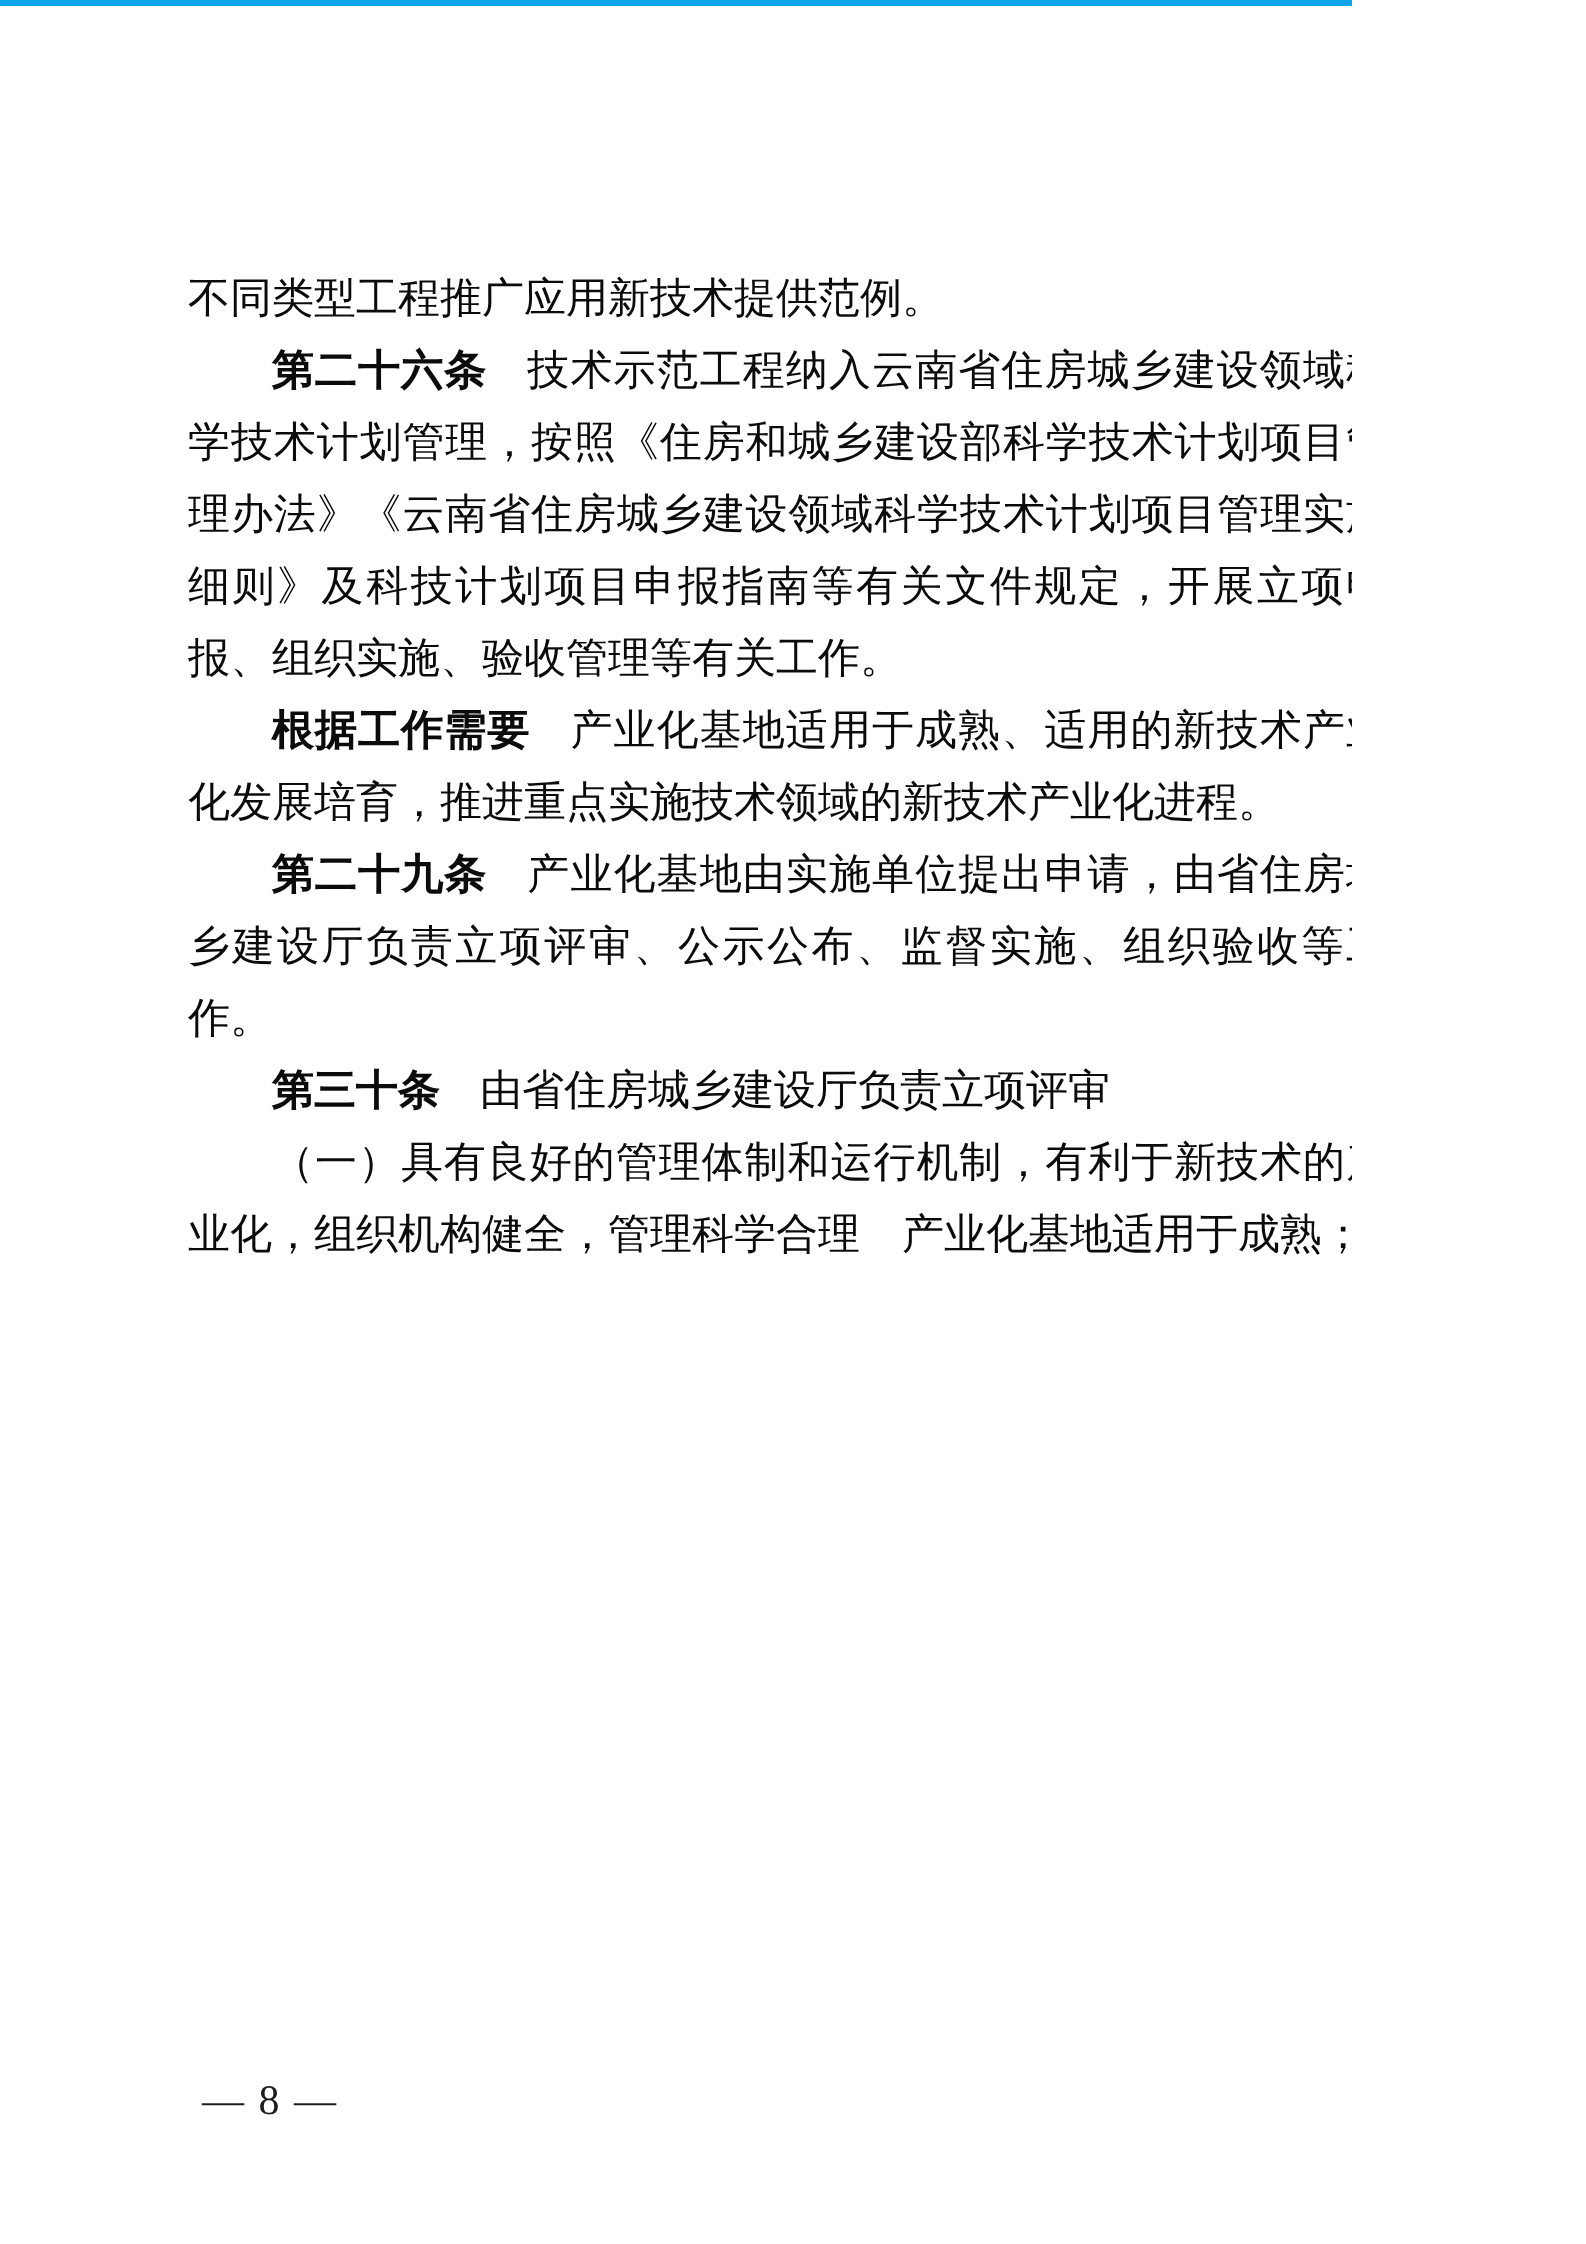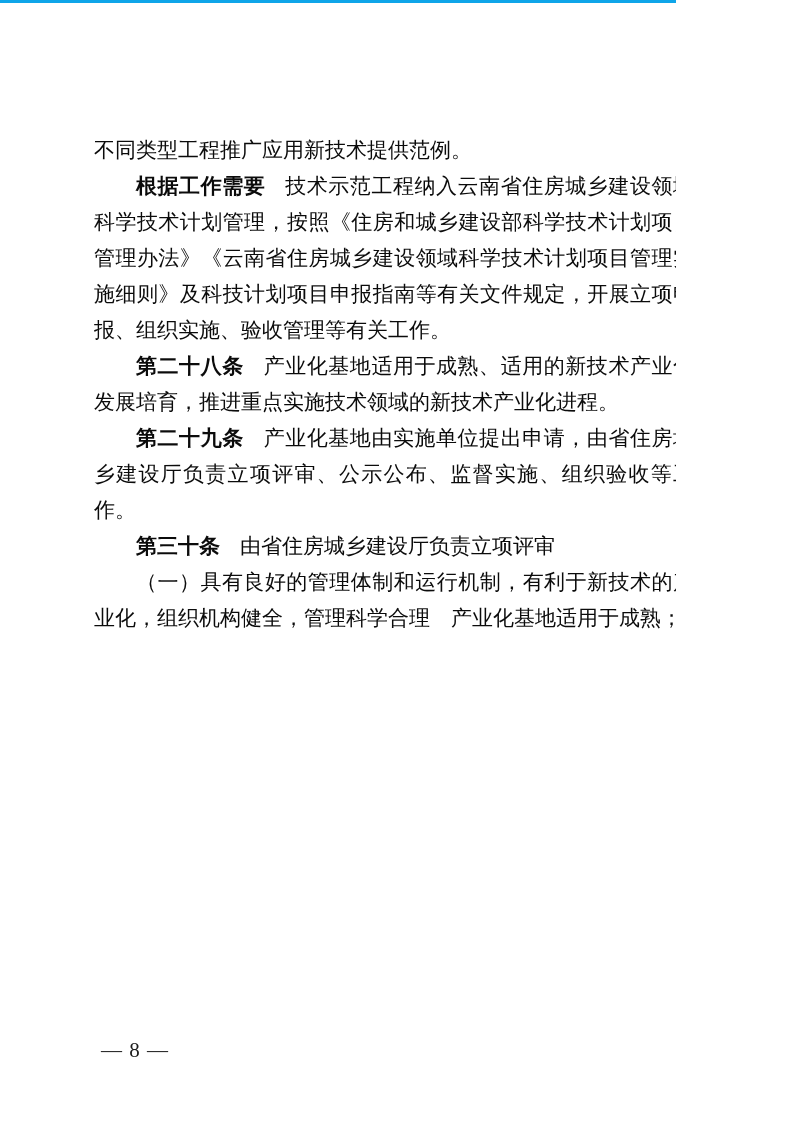--- a/index.html
+++ b/index.html
@@ -50,22 +50,22 @@
     color: #1c1c1c;
     letter-spacing: 1px;
   }
 </style>
 </head>
 <body>
 
 <div class="page">
   <div class="content">
     <p class="para no-indent"><span class="art"></span><span class="txt">不同类型工程推广应用新技术提供范例。</span></p>
-    <p class="para"><span class="art">根据工作需要</span><span class="txt">技术示范工程纳入云南省住房城乡建设领域科学技术计划管理，按照《住房和城乡建设部科学技术计划项目管理办法》《云南省住房城乡建设领域科学技术计划项目管理实施细则》及科技计划项目申报指南等有关文件规定，开展立项申报、组织实施、验收管理等有关工作。</span></p>
-    <p class="para"><span class="art">第二十八条</span><span class="txt">产业化基地适用于成熟、适用的新技术产业化发展培育，推进重点实施技术领域的新技术产业化进程。</span></p>
+    <p class="para"><span class="art">第二十六条</span><span class="txt">技术示范工程纳入云南省住房城乡建设领域科学技术计划管理，按照《住房和城乡建设部科学技术计划项目管理办法》《云南省住房城乡建设领域科学技术计划项目管理实施细则》及科技计划项目申报指南等有关文件规定，开展立项申报、组织实施、验收管理等有关工作。</span></p>
+    <p class="para"><span class="art">根据工作需要</span><span class="txt">产业化基地适用于成熟、适用的新技术产业化发展培育，推进重点实施技术领域的新技术产业化进程。</span></p>
     <p class="para"><span class="art">第二十九条</span><span class="txt">产业化基地由实施单位提出申请，由省住房城乡建设厅负责立项评审、公示公布、监督实施、组织验收等工作。</span></p>
     <p class="para"><span class="art">第三十条</span><span class="txt">由省住房城乡建设厅负责立项评审</span></p>
     <p class="para"><span class="art"></span><span class="txt">（一）具有良好的管理体制和运行机制，有利于新技术的产业化，组织机构健全，管理科学合理　产业化基地适用于成熟；</span></p>
   </div>
 
   <div class="footer">
     <span>— 8 —</span>
   </div>
 </div>
 

